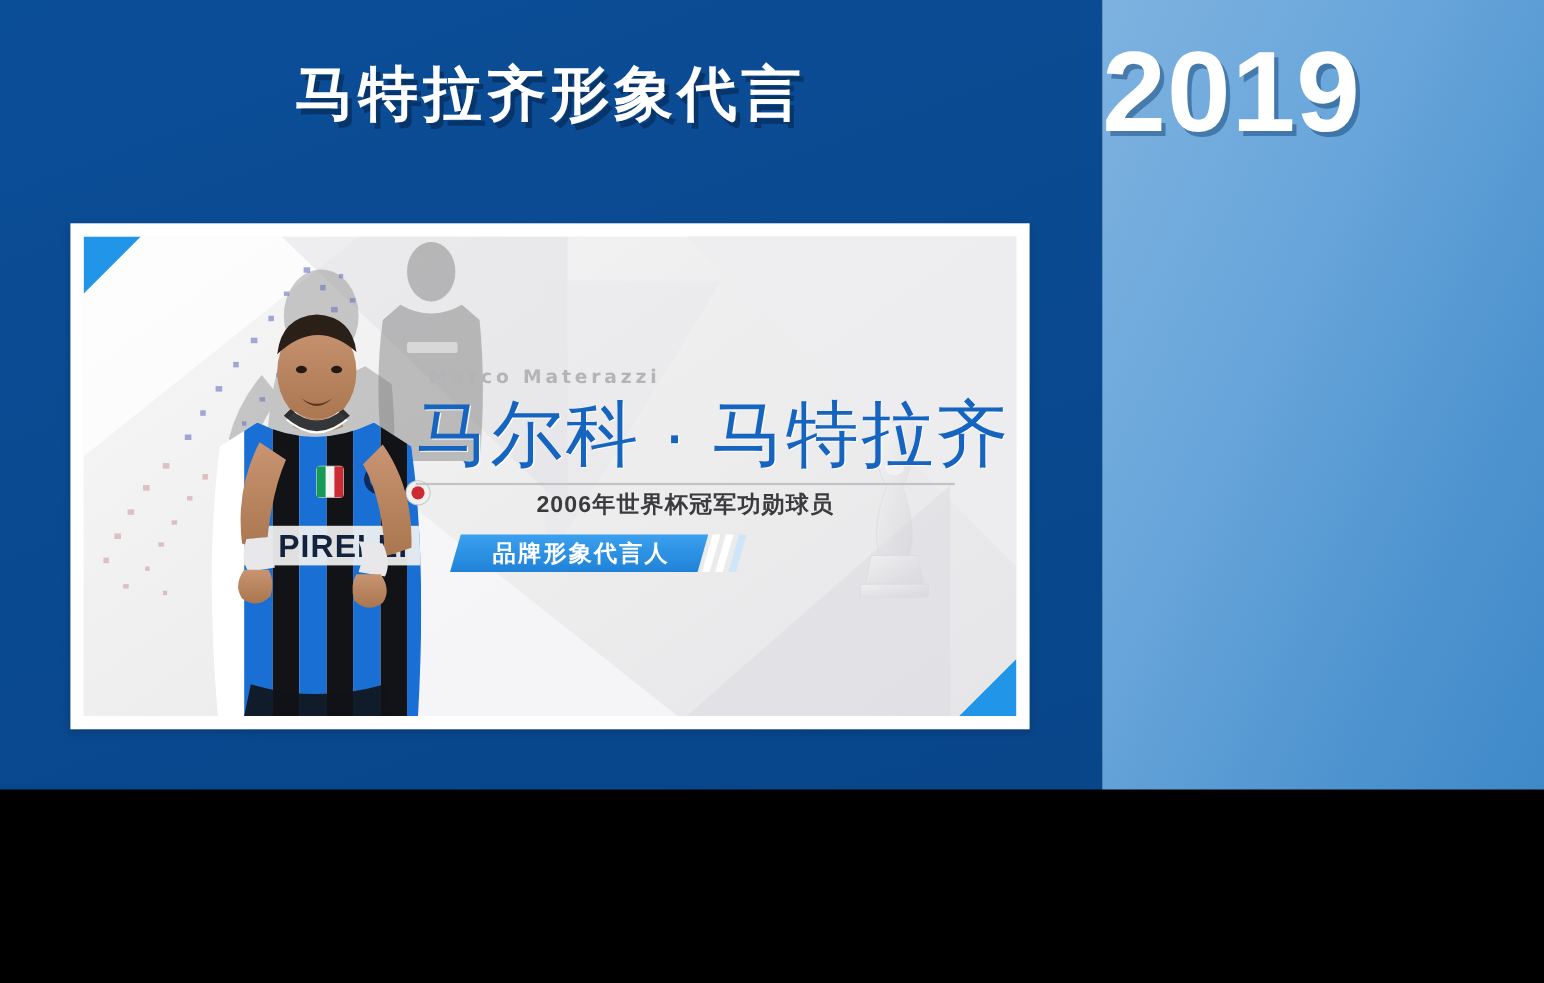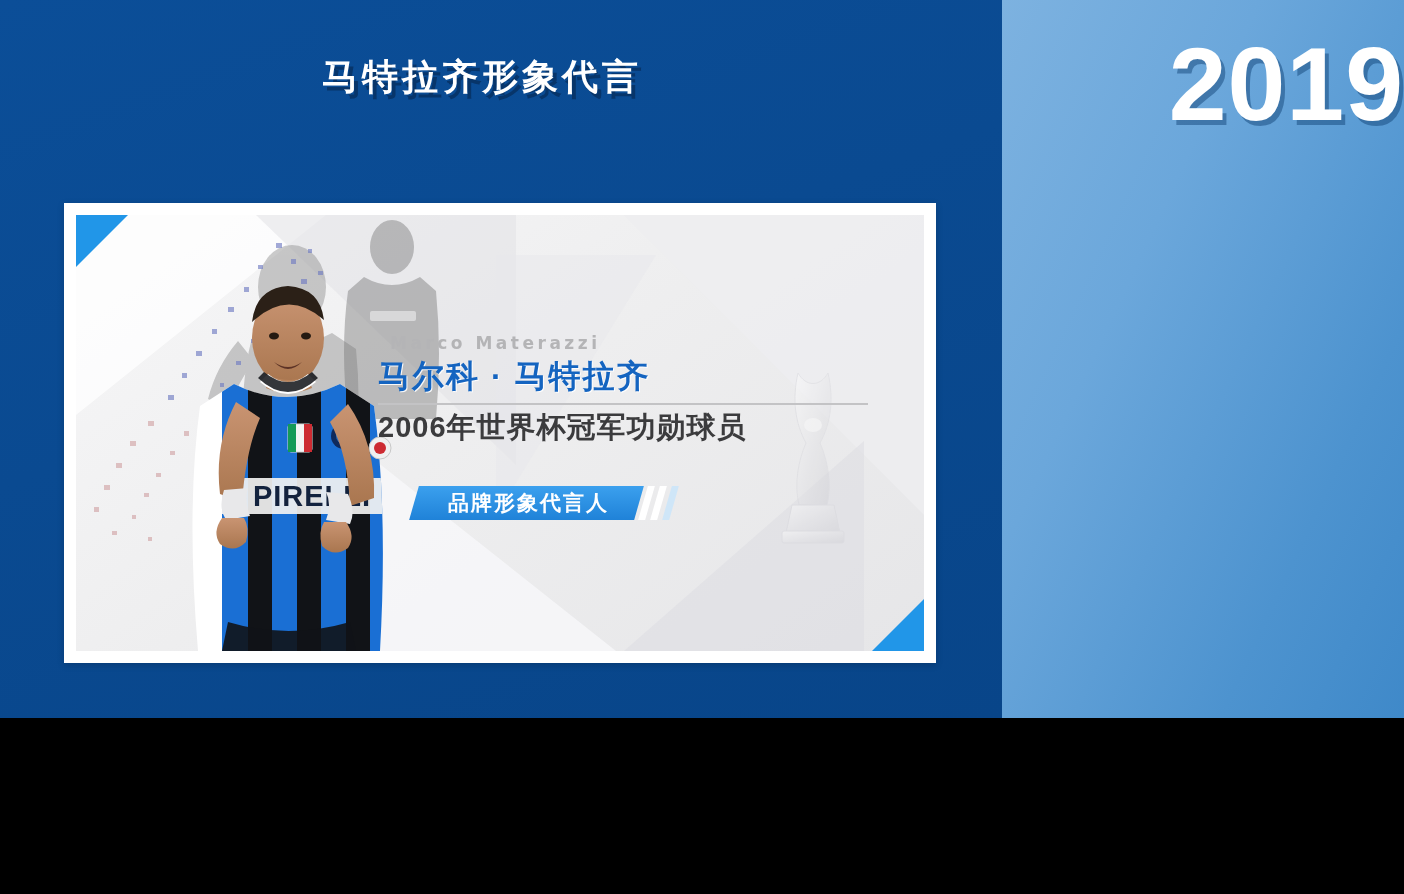--- a/index.html
+++ b/index.html
@@ -49,38 +49,38 @@
     width: 402px;
     height: 718px;
     background: linear-gradient(115deg, #7db2e0 0%, #6ba7db 35%, #4d93cf 75%, #3f89c9 100%);
   }
 
   .year {
     position: absolute;
     left: 0;
     top: 32px;
     width: 402px;
-    text-align: right;
+    text-align: left;
     font-size: 104px;
     line-height: 1;
     font-weight: bold;
     color: #ffffff;
     letter-spacing: 1px;
     text-shadow: 4px 5px 0 rgba(12, 60, 110, 0.45);
     font-family: "Liberation Sans", "DejaVu Sans", sans-serif;
   }
 
   
   .slide-title {
     position: absolute;
-    left: 46px;
+    left: 64px;
     top: 58px;
     width: 872px;
     text-align: center;
-    font-size: 36px;
+    font-size: 54px;
     line-height: 1.05;
     font-weight: bold;
     color: #ffffff;
     letter-spacing: 4px;
     text-shadow: 4px 5px 0 rgba(7, 45, 92, 0.75);
   }
 
   
   .poster-frame {
     position: absolute;
@@ -194,44 +194,44 @@
   .latin-name {
     font-size: 17px;
     color: #b4b4b6;
     letter-spacing: 3.5px;
     font-weight: bold;
     margin: 0 0 6px 12px;
     font-family: "DejaVu Sans", sans-serif;
   }
 
   .cn-name {
-    font-size: 32px;
+    font-size: 66px;
     line-height: 1.08;
-    font-weight: bold;
+    font-weight: normal;
     color: #1464c0;
     letter-spacing: 2px;
     margin: 0;
     white-space: nowrap;
     text-shadow: 1px 1px 0 rgba(255,255,255,0.9);
   }
 
   .rule {
     height: 2px;
     background: #c3c3c5;
     margin: 9px 0 6px 0;
     width: 100%;
   }
 
   .cn-sub {
-    font-size: 29px;
+    font-size: 21px;
     line-height: 1.15;
     font-weight: bold;
     color: #3b3b3d;
     letter-spacing: 1px;
-    text-align: left;
+    text-align: center;
     margin: 0;
     white-space: nowrap;
   }
 
   
   .ribbon-wrap {
     position: absolute;
     left: 338px;
     top: 271px;
     height: 34px;

